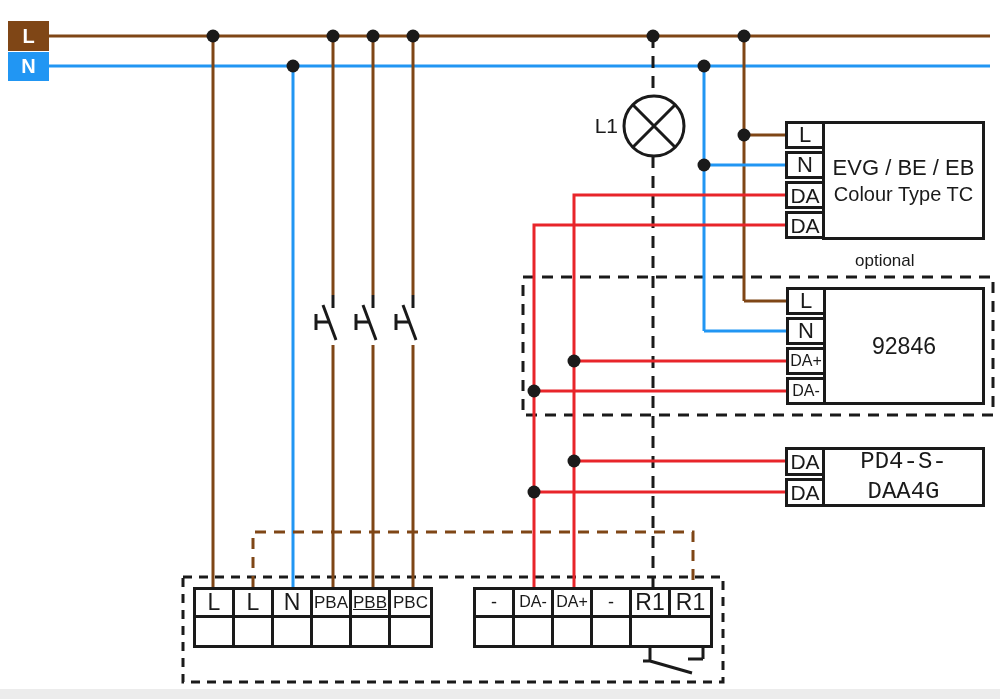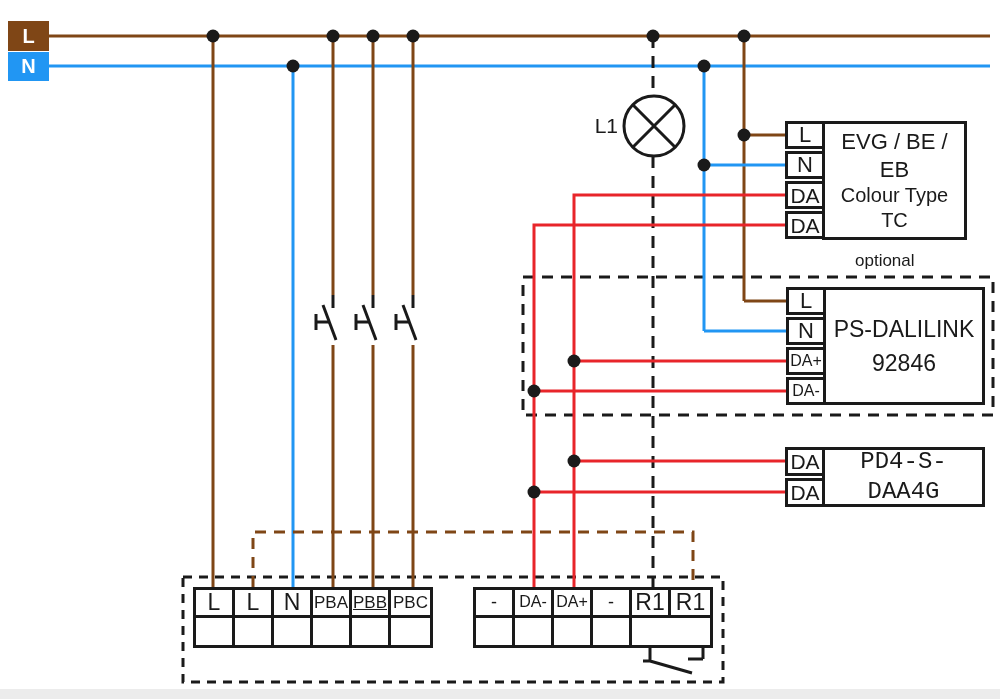--- a/index.html
+++ b/index.html
@@ -111,31 +111,30 @@
   <div class="chip abs" style="left:8px;top:52px;height:29px;background:var(--neutral-blue);">N</div>
 
   <div class="abs lbl" style="left:576px;top:114px;width:42px;text-align:right;font-size:21px;">L1</div>
 
   <div class="abs lbl" style="left:855px;top:251px;font-size:17px;">optional</div>
 
   <div class="tcell" style="left:785px;top:121px;width:40px;height:28px;font-size:22px;">L</div>
   <div class="tcell" style="left:785px;top:151px;width:40px;height:28px;font-size:22px;">N</div>
   <div class="tcell" style="left:785px;top:181px;width:40px;height:28px;font-size:21px;">DA</div>
   <div class="tcell" style="left:785px;top:211px;width:40px;height:28px;font-size:21px;">DA</div>
-  <div class="dev-body" style="left:822px;top:121px;width:145px;height:119px;">
+  <div class="dev-body" style="left:822px;top:121px;width:163px;height:119px;">
     <div style="font-size:22px;">EVG / BE / EB</div>
     <div style="font-size:20px;">Colour Type TC</div>
   </div>
 
   <div class="tcell" style="left:786px;top:287px;width:40px;height:28px;font-size:22px;">L</div>
   <div class="tcell" style="left:786px;top:317px;width:40px;height:28px;font-size:22px;">N</div>
   <div class="tcell" style="left:786px;top:347px;width:40px;height:28px;font-size:16px;">DA+</div>
   <div class="tcell" style="left:786px;top:377px;width:40px;height:28px;font-size:16px;">DA-</div>
   <div class="dev-body" style="left:823px;top:287px;width:162px;height:118px;line-height:1.5;">
-    <div style="font-size:23px;">PS-DALILINK</div>
     <div style="font-size:23px;">92846</div>
   </div>
 
   <div class="tcell" style="left:785px;top:447px;width:40px;height:29px;font-size:21px;">DA</div>
   <div class="tcell" style="left:785px;top:478px;width:40px;height:29px;font-size:21px;">DA</div>
   <div class="dev-body" style="left:822px;top:447px;width:163px;height:60px;">
     <div style="font-size:24px;font-family:Liberation Mono, monospace;">PD4-S-DAA4G</div>
   </div>
 
   <div class="block" style="left:193px;top:587px;width:240px;height:61px;grid-template-columns:repeat(6,1fr);grid-template-rows:1fr 1fr;">

